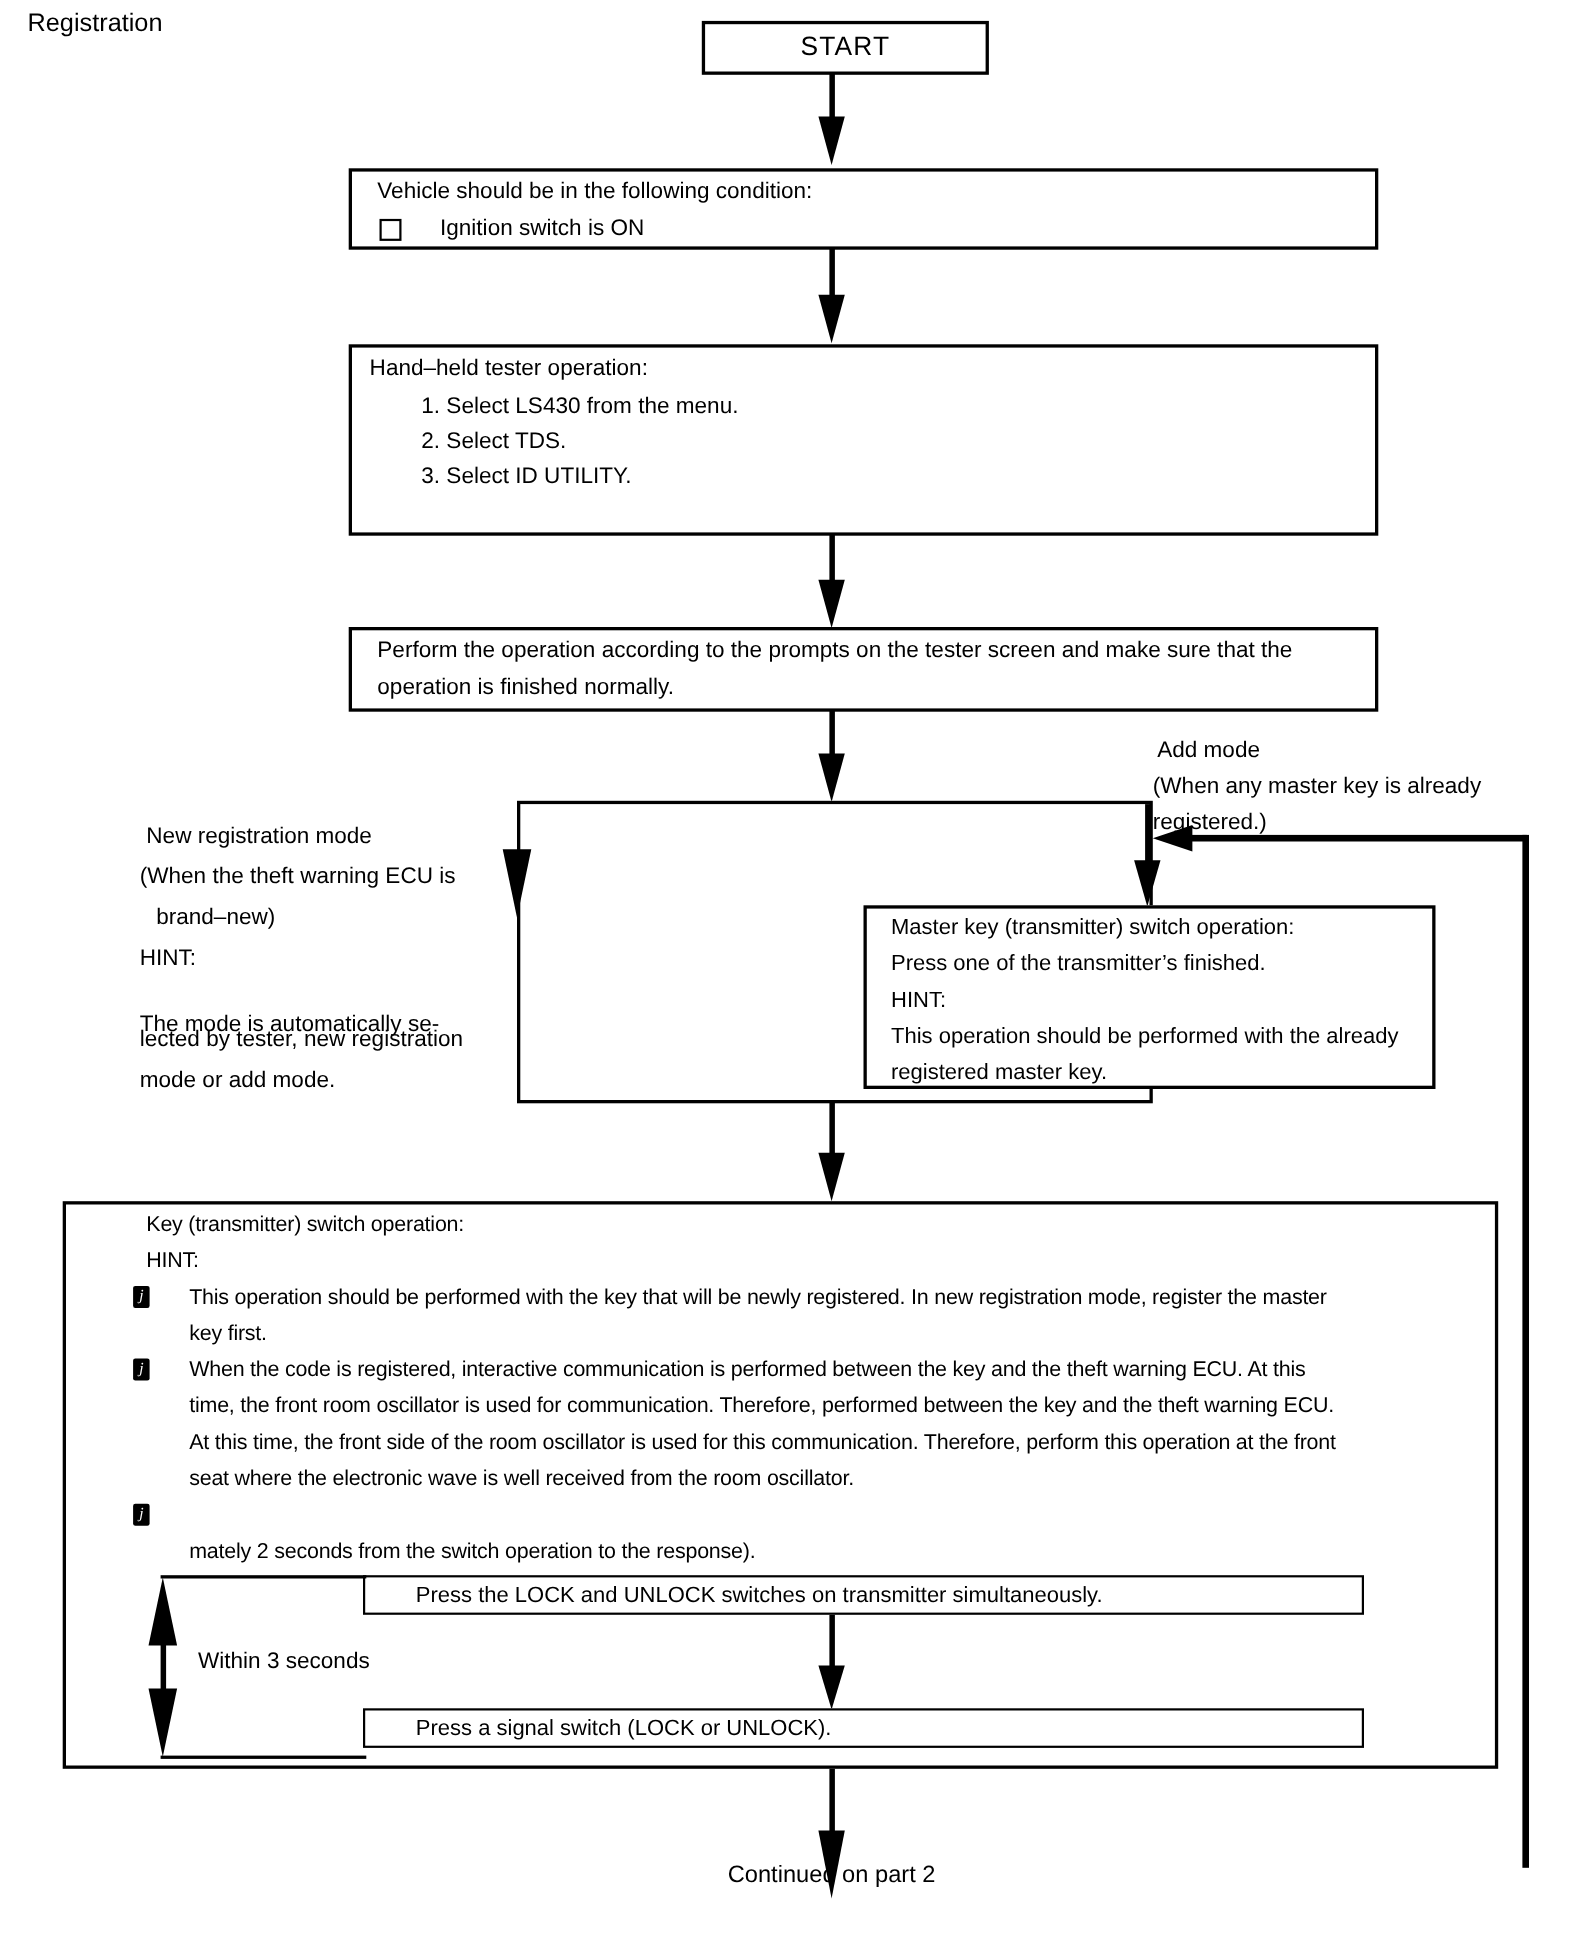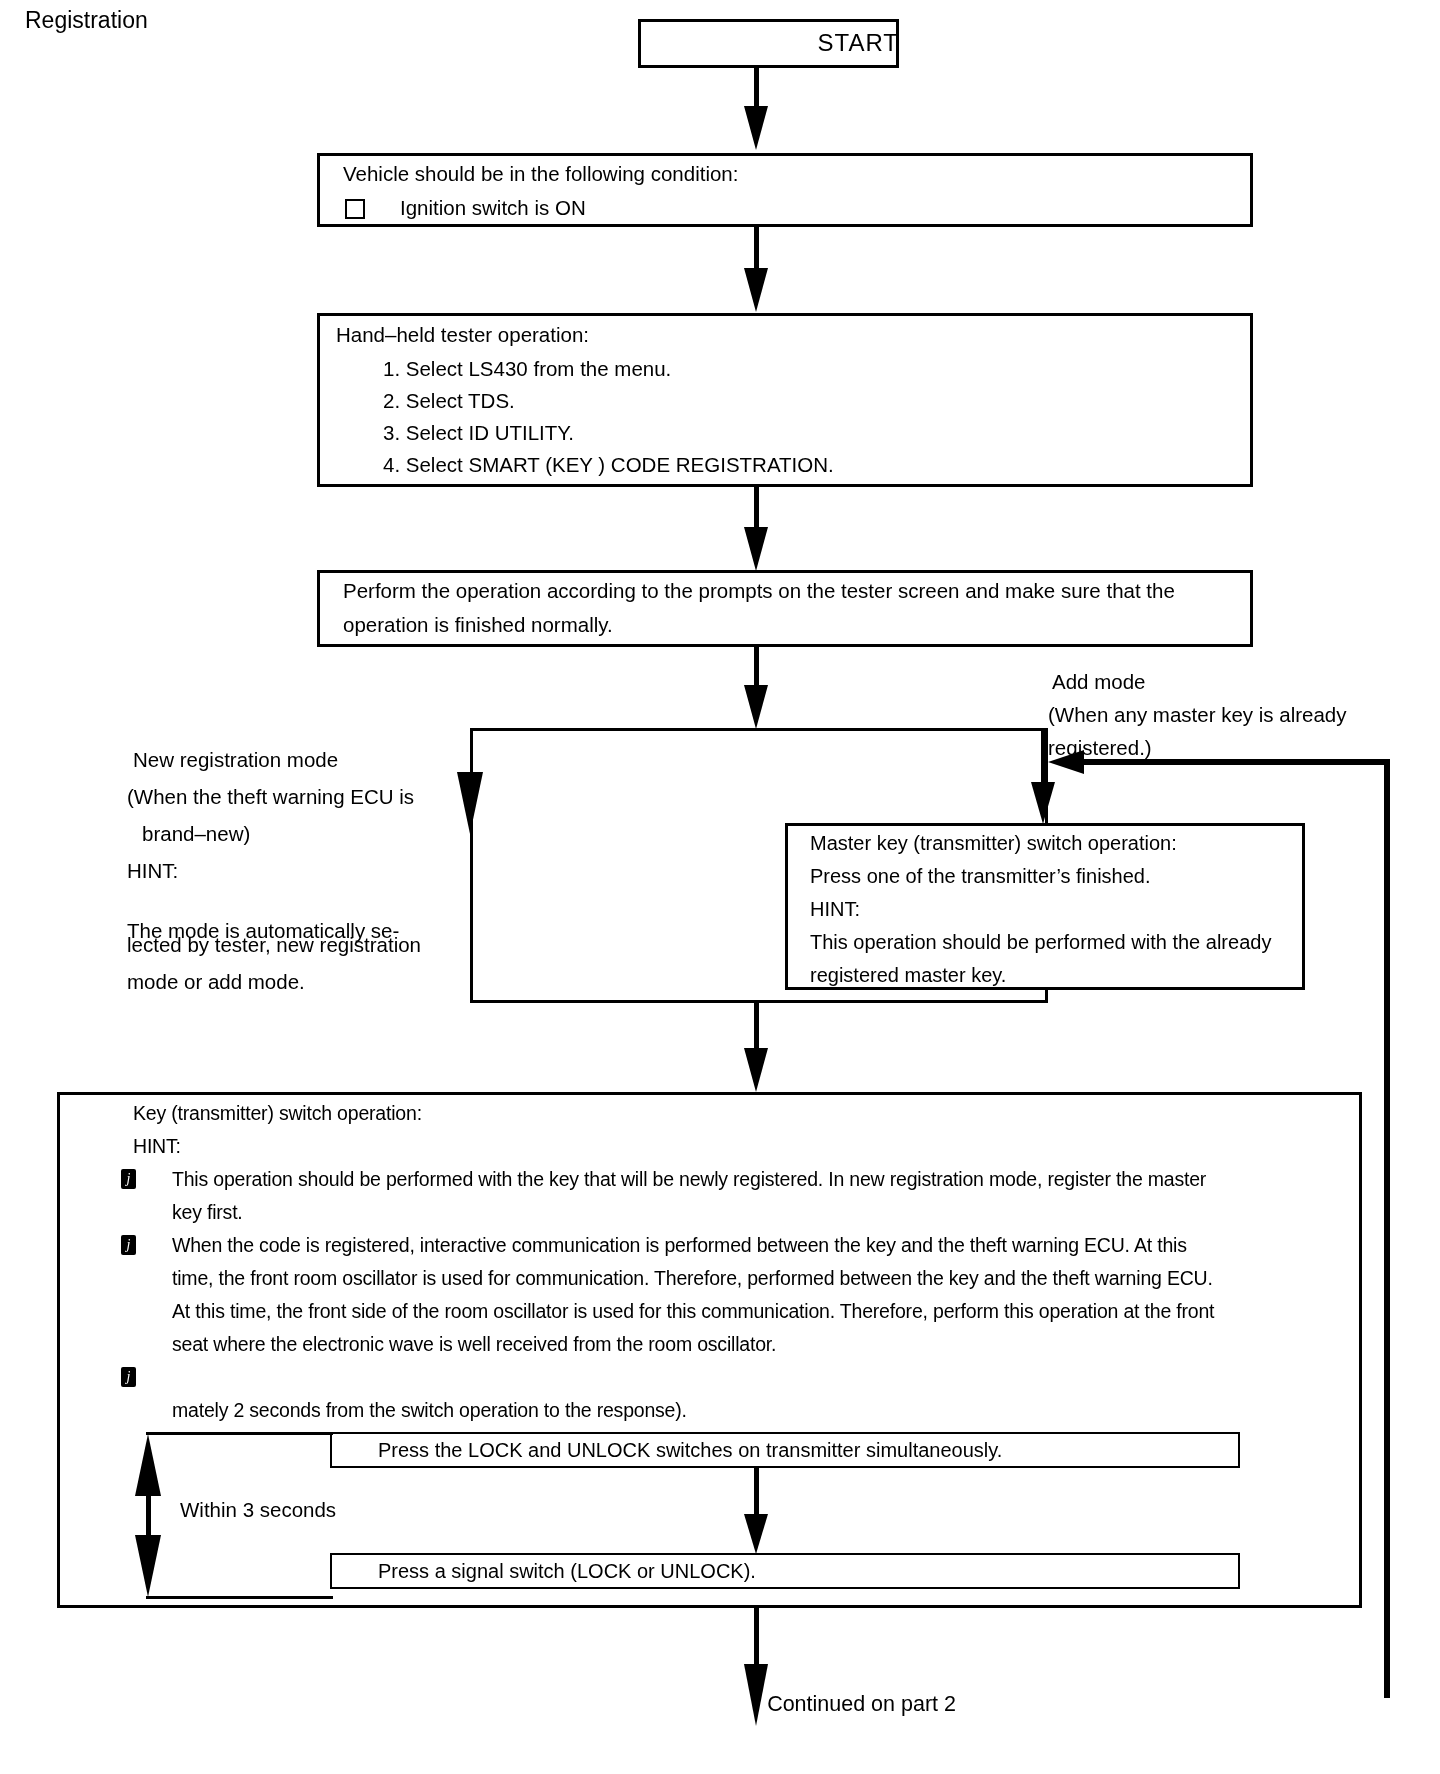--- a/index.html
+++ b/index.html
@@ -21,21 +21,21 @@
     border-left:13px solid transparent; border-right:13px solid transparent;
     border-bottom:62px solid var(--ink); }
   .head-left { position:absolute; width:0; height:0;
     border-top:12px solid transparent; border-bottom:12px solid transparent;
     border-right:36px solid var(--ink); }
   .bullet { position:absolute; width:15px; height:20px; background:var(--ink);
     border-radius:2px; color:#fff; font:italic 14px/19px "Liberation Serif",serif;
     text-align:center; }
   .checkbox { position:absolute; width:16px; height:16px; border:2px solid var(--ink);
     background:var(--paper); }
-  .center { text-align:right; }
+  .center { text-align:center; }
 </style>
 </head>
 <body>
 
 <div id="canvas">
 
   <div class="t b" style="left:25px; top:8px; font-size:23px;">Registration</div>
 
   <div class="box" style="left:638px; top:19px; width:261px; height:49px;"></div>
   <div class="t" style="left:638px; top:31px; width:261px; font-size:24px; letter-spacing:1px;">
@@ -51,21 +51,20 @@
   <div class="t" style="left:400px; top:196px;">Ignition switch is ON</div>
 
   <div class="shaft" style="left:754px; top:225px; height:45px;"></div>
   <div class="head-down" style="left:744px; top:268px;"></div>
 
   <div class="box" style="left:317px; top:313px; width:936px; height:174px;"></div>
   <div class="t b" style="left:336px; top:323px;">Hand–held tester operation:</div>
   <div class="t" style="left:383px; top:357px;">1. Select LS430 from the menu.</div>
   <div class="t" style="left:383px; top:389px;">2. Select TDS.</div>
   <div class="t" style="left:383px; top:421px;">3. Select ID UTILITY.</div>
-  <div class="t" style="left:383px; top:453px;">4. Select SMART (KEY ) CODE REGISTRATION.</div>
 
   <div class="shaft" style="left:754px; top:485px; height:44px;"></div>
   <div class="head-down" style="left:744px; top:527px;"></div>
 
   <div class="box" style="left:317px; top:570px; width:936px; height:77px;"></div>
   <div class="t" style="left:343px; top:579px;">Perform the operation according to the prompts on the tester screen and make sure that the</div>
   <div class="t" style="left:343px; top:613px;">operation is finished normally.</div>
 
   <div class="shaft" style="left:754px; top:645px; height:42px;"></div>
   <div class="head-down" style="left:744px; top:685px;"></div>

